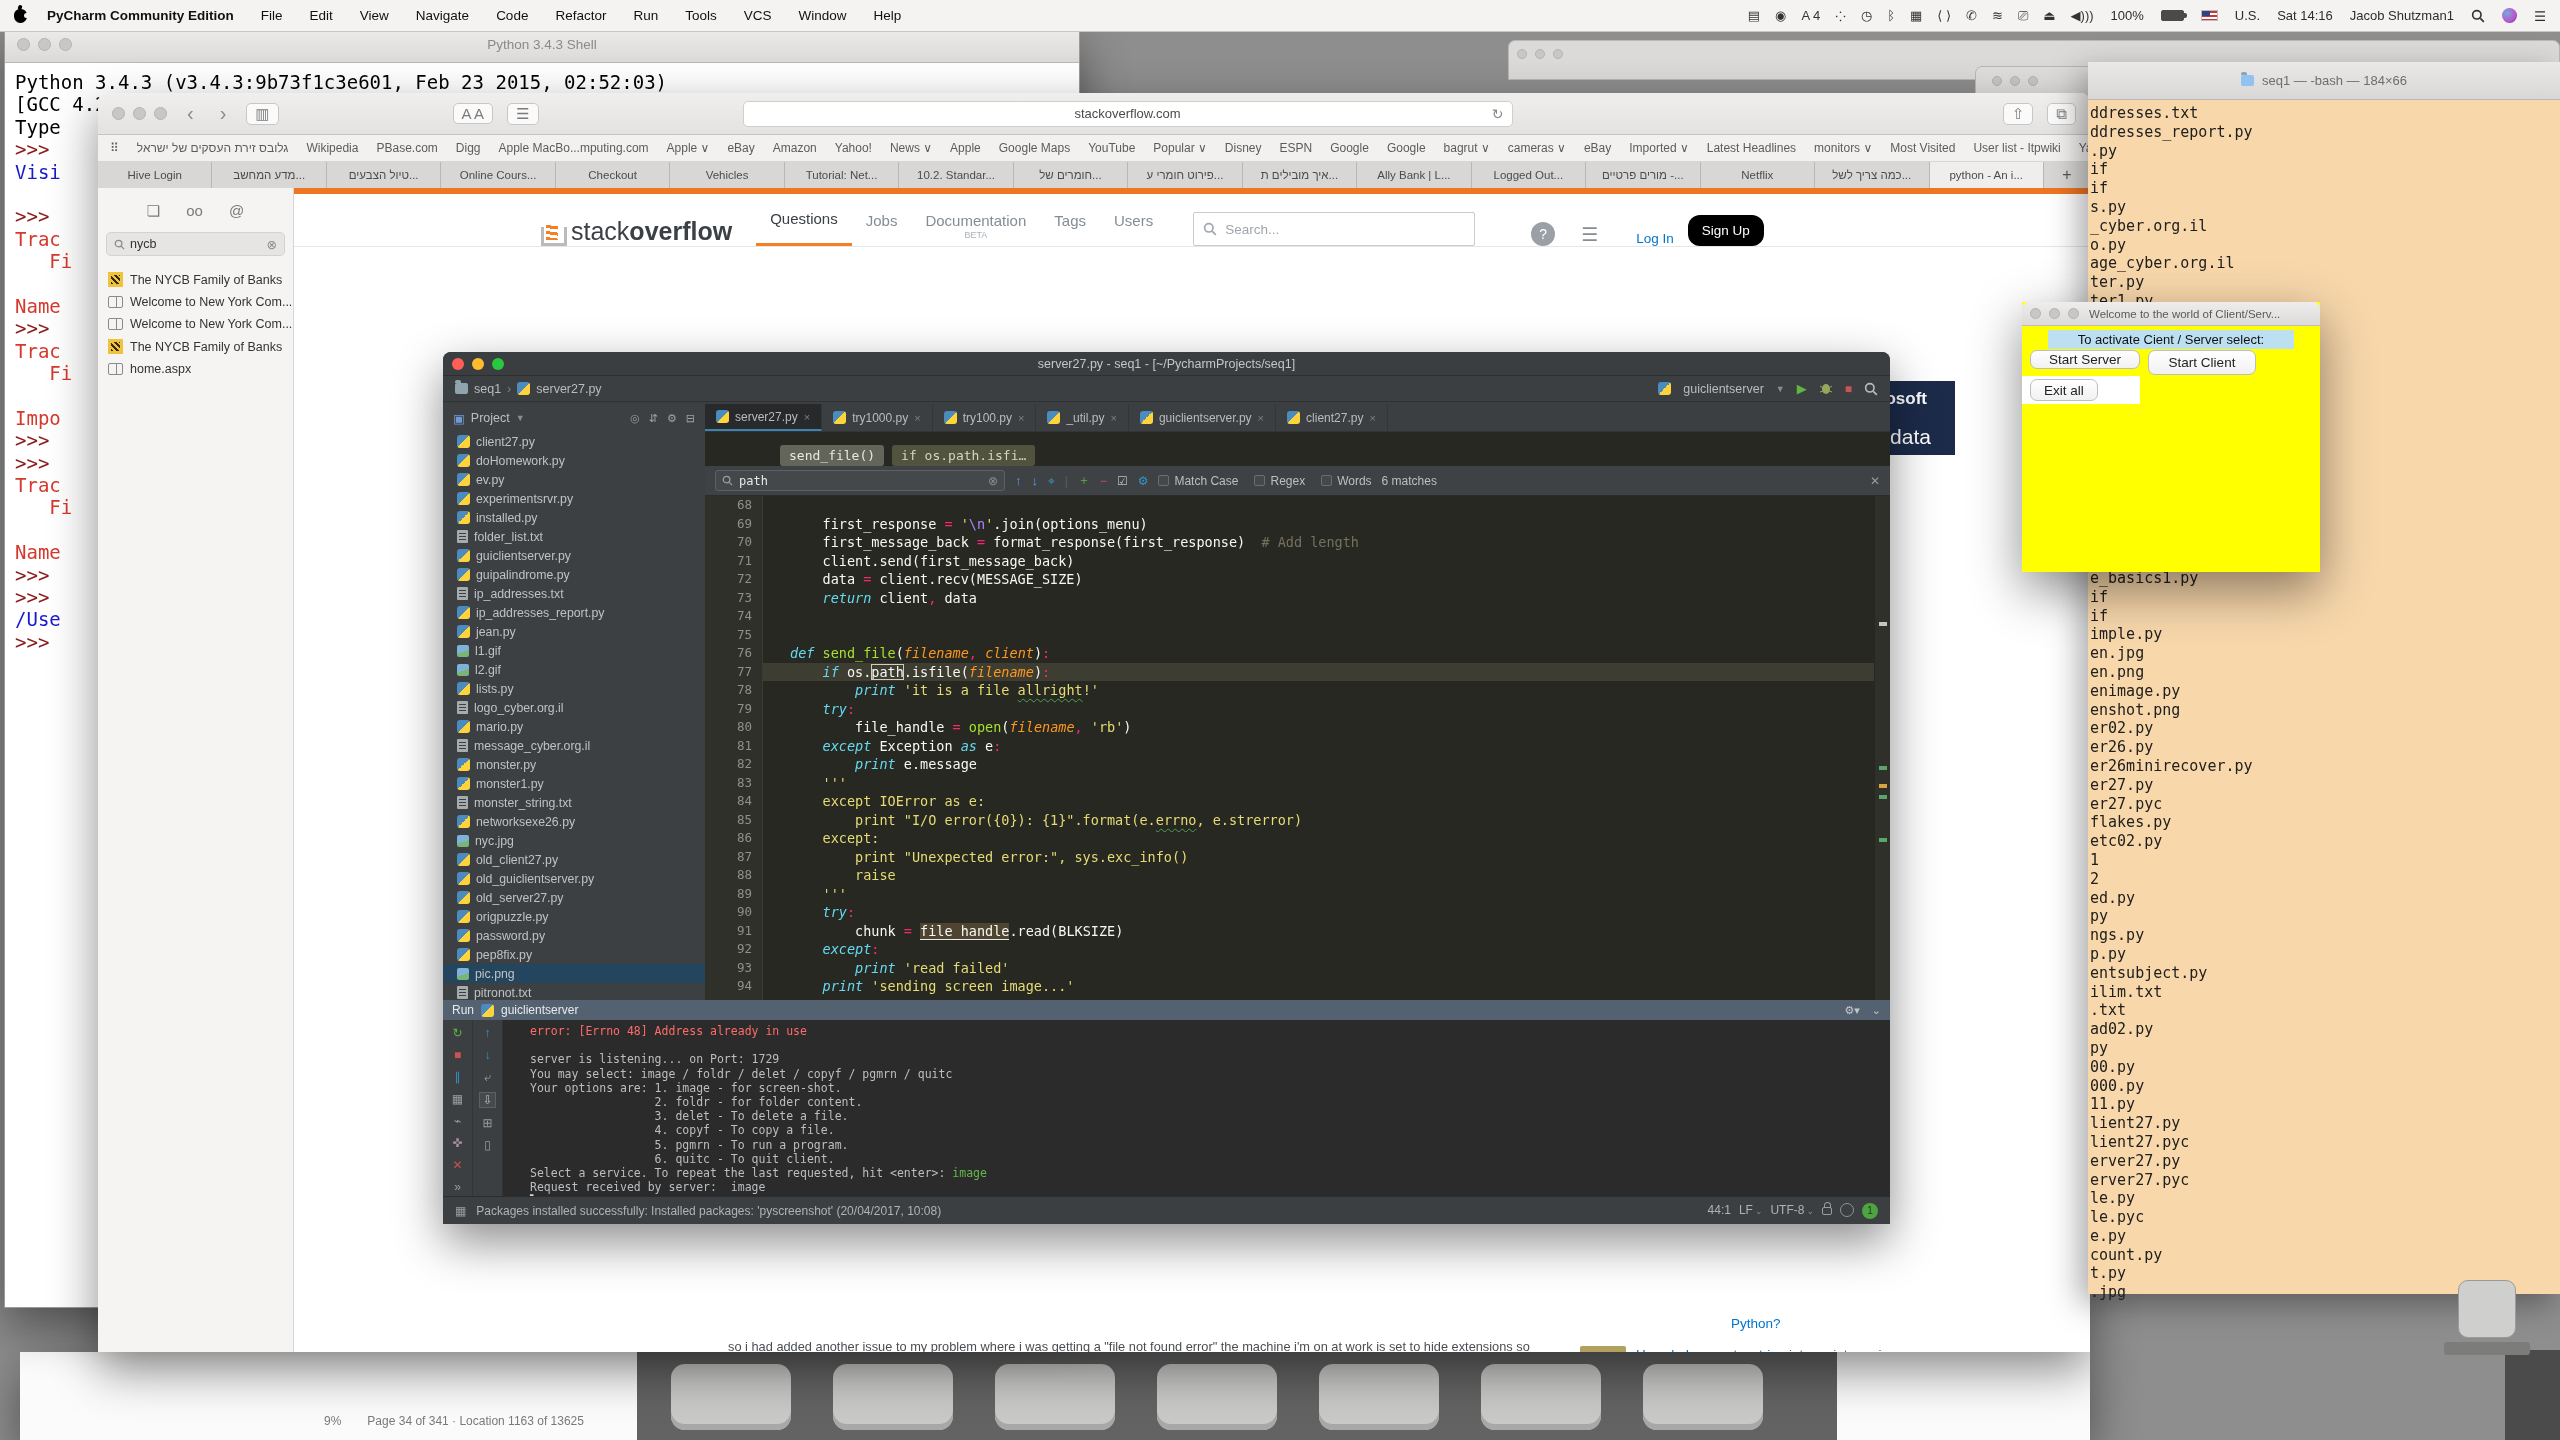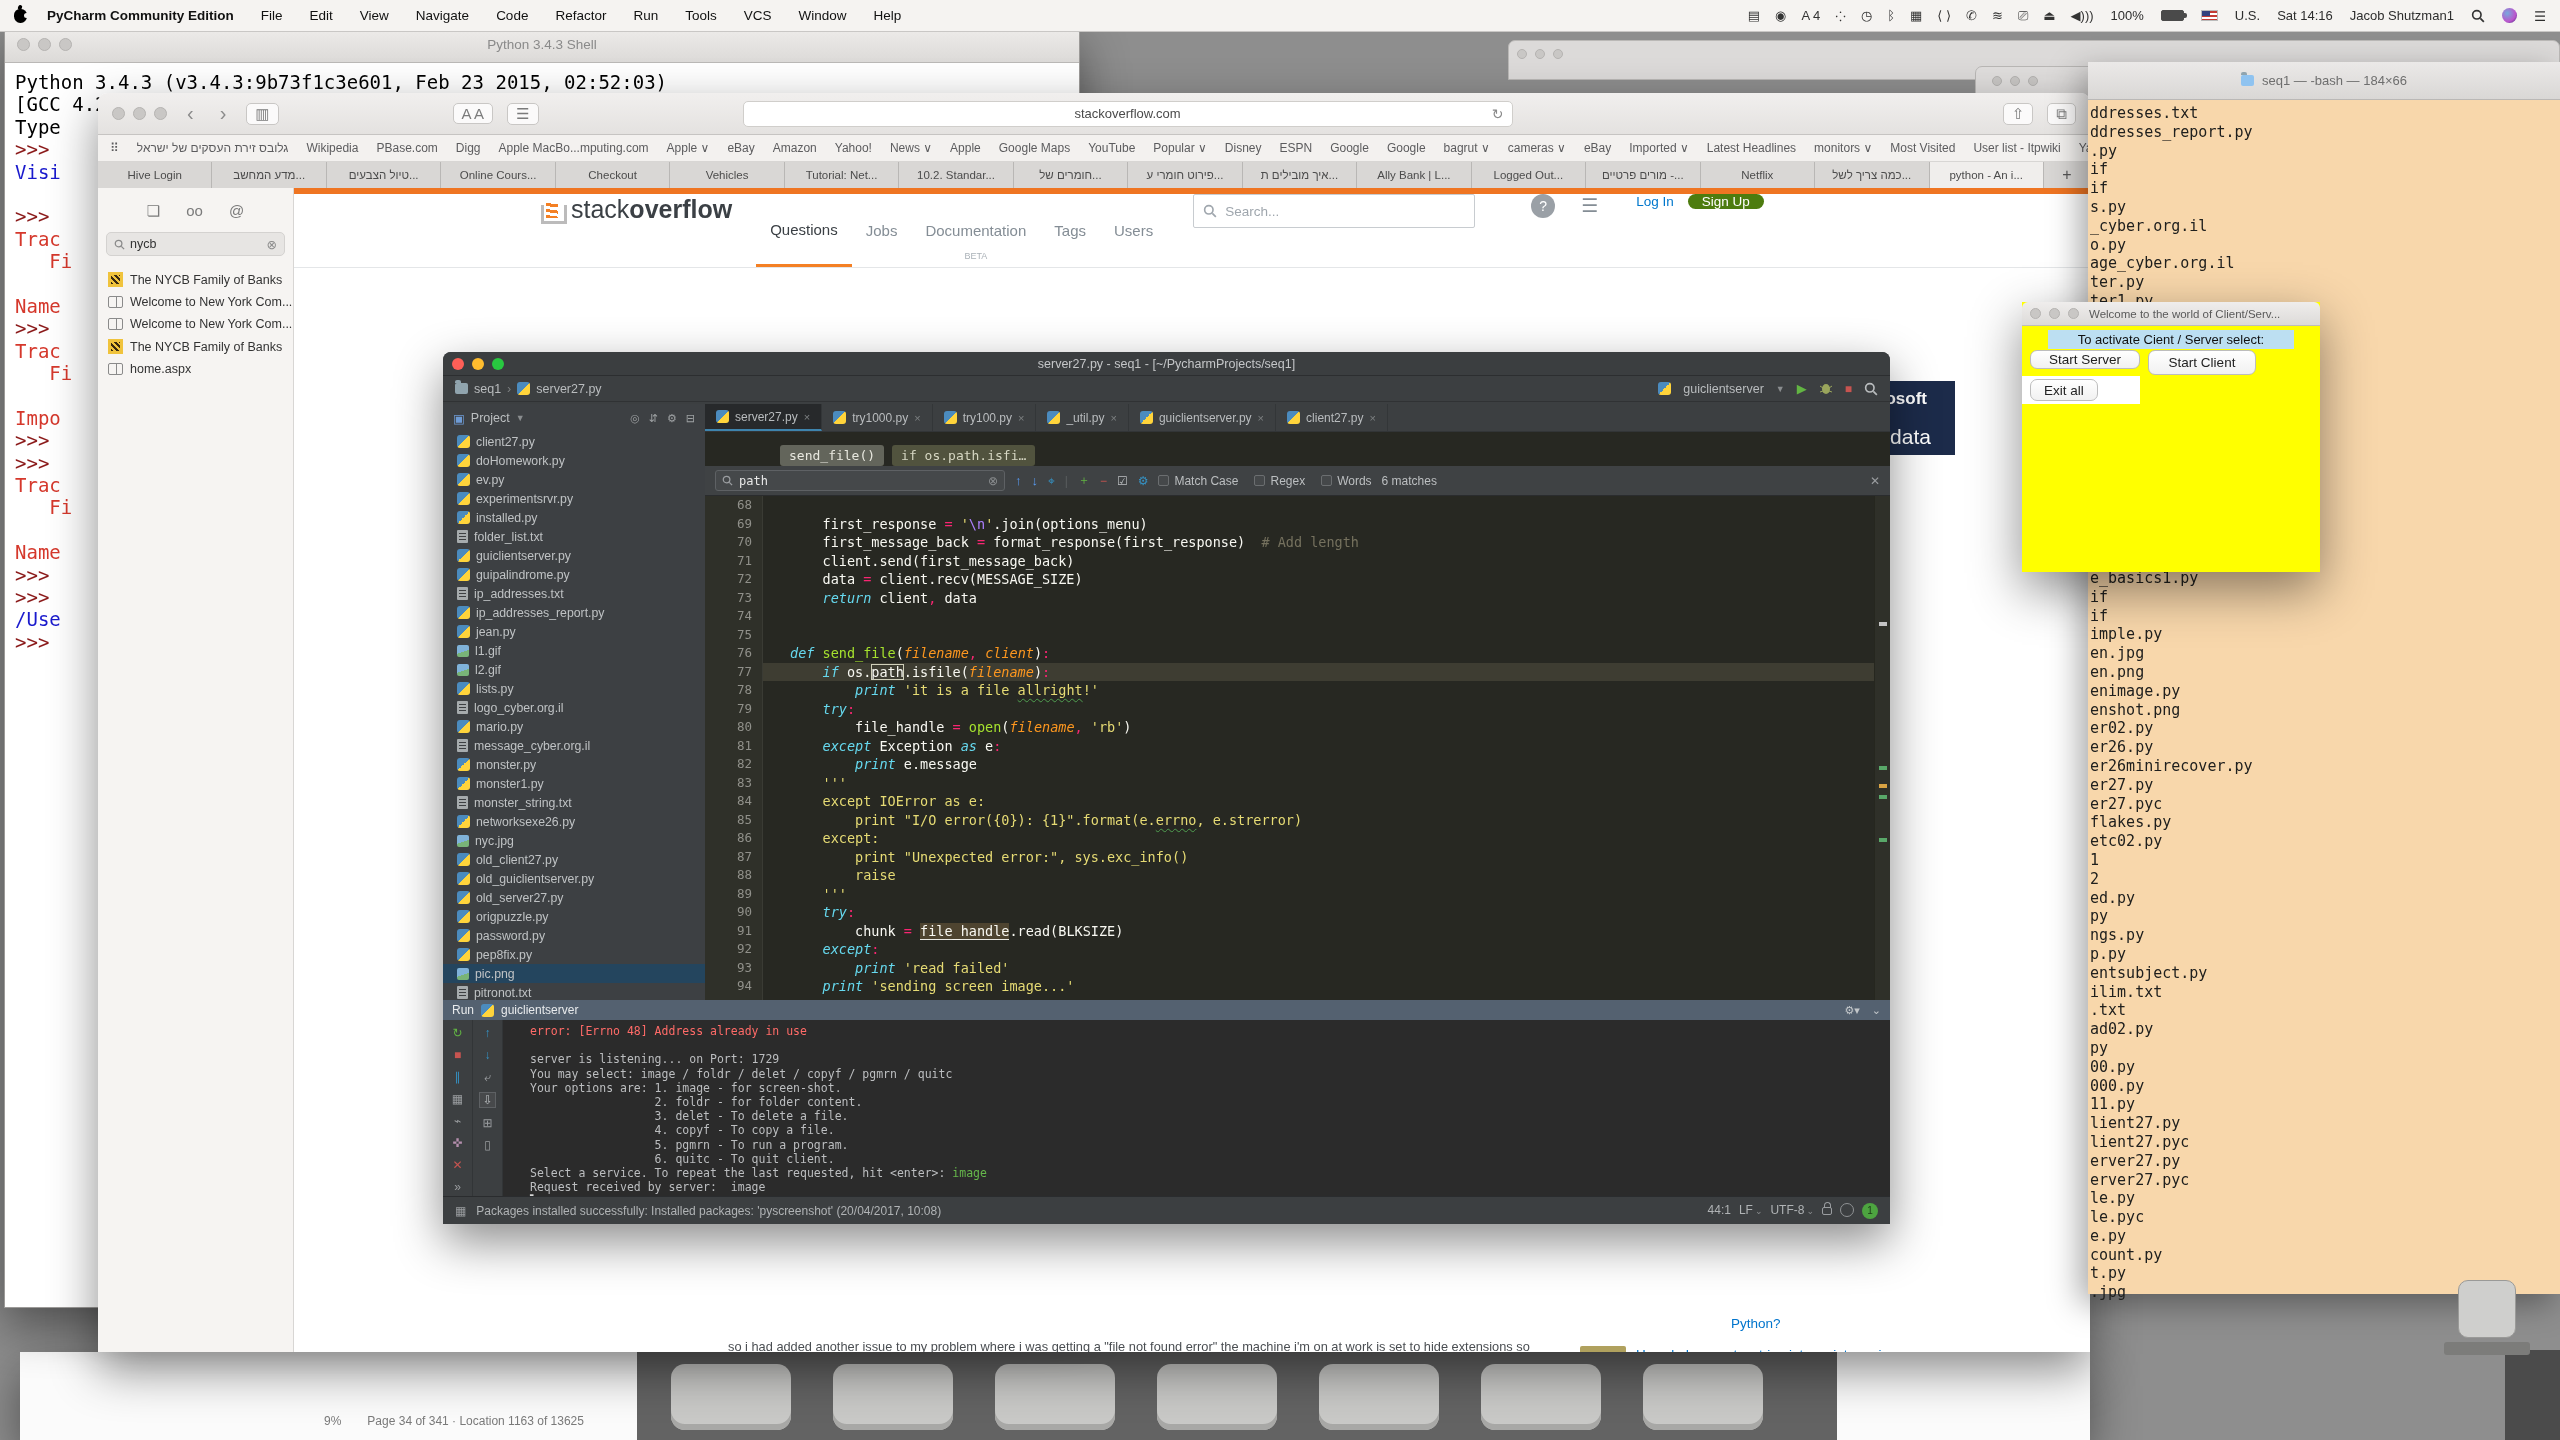--- a/index.html
+++ b/index.html
@@ -57,34 +57,34 @@
   .sb-search .x{margin-left:auto;color:#8a8a8a}
   #sb-list{margin-top:12px}
   .sbrow{display:flex;align-items:center;gap:7px;padding:4px 10px;font-size:12.5px;color:#333;white-space:nowrap;overflow:hidden}
   .ico-book{width:15px;height:12px;border:1.5px solid #8a8a8a;border-radius:2px;position:relative;flex:0 0 15px}
   .ico-book:before{content:"";position:absolute;left:50%;top:0;bottom:0;width:1.5px;background:#8a8a8a}
   .ico-nycb{width:15px;height:15px;background:#f0c33c;flex:0 0 15px;position:relative}
   .ico-nycb:before{content:"";position:absolute;inset:3px;background:repeating-linear-gradient(45deg,#3a2a10 0 2px,transparent 2px 4px)}
   
   #so-page{position:absolute;left:196px;top:95px;right:0;bottom:0;background:#fff;overflow:hidden}
   .so-orange{height:6px;background:#ef7522}
-  .so-header{height:74px;border-bottom:1px solid #e4e6e8;display:flex;align-items:flex-start;padding-left:245px;position:relative}
+  .so-header{height:53px;border-bottom:1px solid #e4e6e8;display:flex;align-items:flex-end;padding-left:245px;position:relative}
   .so-logo{display:flex;align-items:center;gap:6px;font-size:25px;color:#3b4045}
   .so-logo .glyph{width:26px;height:30px;position:relative}
   .so-logo .glyph:before{content:"";position:absolute;left:2px;bottom:0;width:20px;height:16px;border:3px solid #bcbbbb;border-top:none}
   .so-logo .glyph:after{content:"";position:absolute;left:7px;bottom:6px;width:12px;height:16px;background:repeating-linear-gradient(8deg,#f48024 0 3px,transparent 3px 6px)}
   .so-nav{display:flex;align-items:stretch;height:100%;margin-left:24px}
   .so-nav-item{display:flex;align-items:center;padding:0 14px;font-size:15px;color:#848d95;position:relative}
   .so-nav-item.active{color:#3b4045;border-bottom:3px solid #f48024}
   .so-nav-item .beta{position:absolute;bottom:6px;left:0;right:0;text-align:center;font-size:9px;color:#abb2b8}
   .so-search{width:282px;height:34px;border:1px solid #c8ccd0;border-radius:2px;display:flex;align-items:center;gap:8px;padding:0 9px;color:#9fa6ad;font-size:13.5px;margin-left:26px}
   .qmark{width:24px;height:24px;border-radius:50%;background:#9aa0a6;color:#fff;display:flex;align-items:center;justify-content:center;font-size:14px;margin-left:56px}
   .hamb{color:#848d95;font-size:19px;margin-left:26px}
   .so-login{color:#0077cc;font-size:13.5px;margin-left:38px}
-  .so-signup{background:#4d7c0f;color:#fff;font-size:13.5px;border-radius:12px;padding:0 14px;margin-left:14px}
+  .so-signup{background:#000000;color:#fff;font-size:13.5px;border-radius:12px;padding:8px 14px;margin-left:14px}
   .vote{position:absolute;color:#c3c6c9}
   .tri-up{width:0;height:0;border-left:14px solid transparent;border-right:14px solid transparent;border-bottom:16px solid #babfc4}
   .tri-dn{width:0;height:0;border-left:14px solid transparent;border-right:14px solid transparent;border-top:16px solid #babfc4}
   #q-body{position:absolute;left:434px;top:162px;width:845px;font-size:14.6px;line-height:21.5px;color:#242729}
   #ms-ad{position:absolute;left:1285px;top:193px;width:376px;height:74px;background:#1c2b4a;color:#fff;overflow:hidden}
   .ms-brand{position:absolute;right:28px;top:8px;display:flex;gap:6px;align-items:center;font-size:17px;font-weight:bold}
   .ms-grid{width:14px;height:14px;display:grid;grid-template-columns:6px 6px;grid-template-rows:6px 6px;gap:2px}
   .ms-grid i{background:#fff}
   #comments{position:absolute;left:434px;top:1151px;width:815px;font-size:12.8px;line-height:16.5px;color:#4a4e52}
   #related{position:absolute;left:1286px;top:1158px;width:382px;display:flex;gap:10px}

